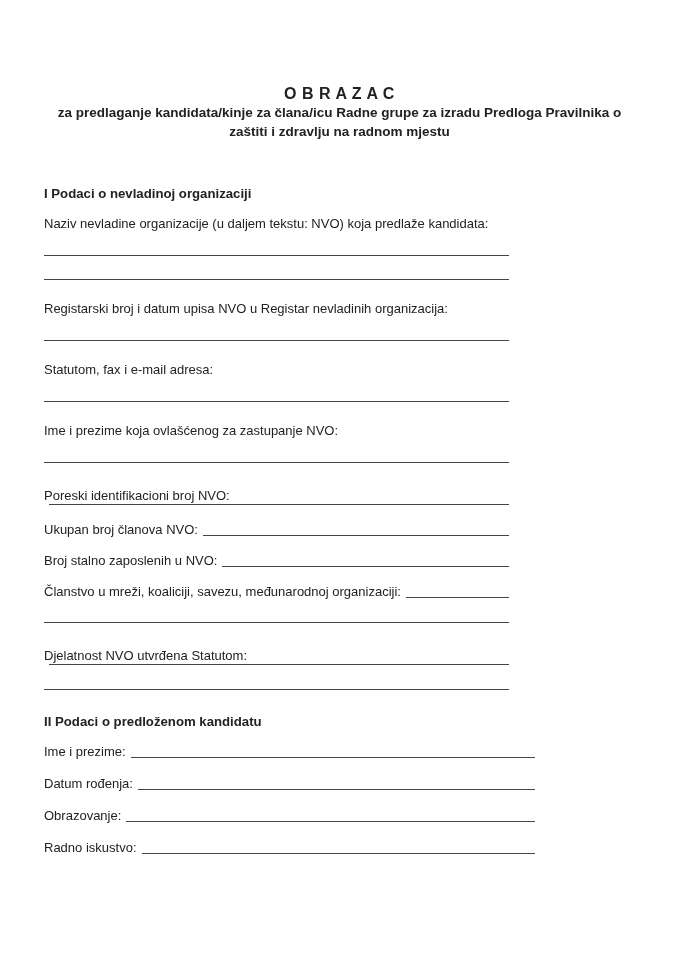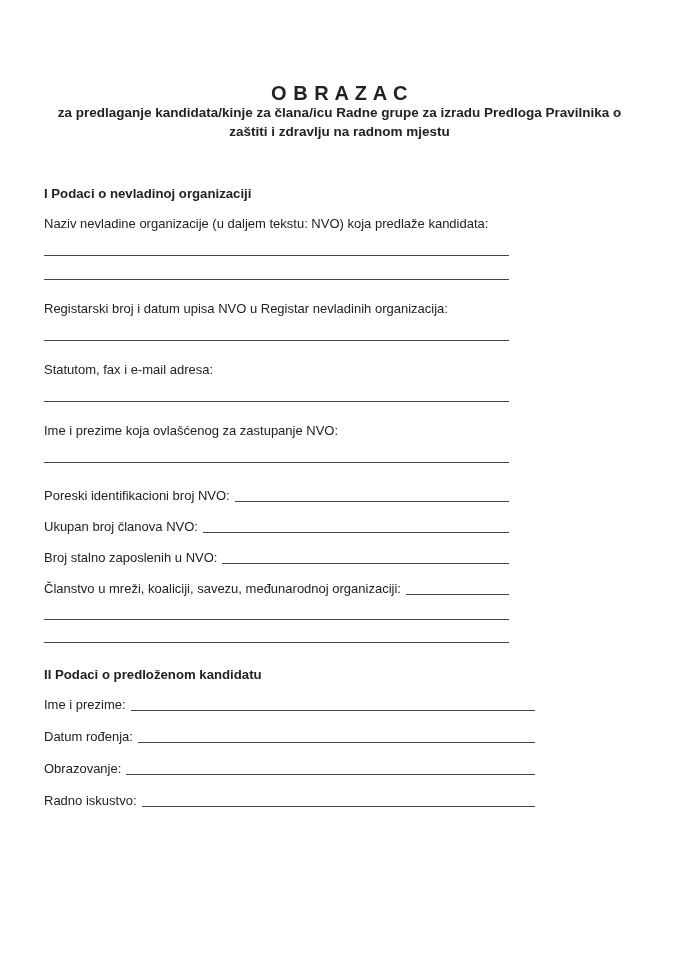--- a/index.html
+++ b/index.html
@@ -14,21 +14,21 @@
     width: 679px; height: 960px;
     background: var(--paper, #fff);
     overflow: hidden;
   }
   .doc-header {
     padding-top: 84px;
     text-align: center;
     font-weight: bold;
   }
   .doc-title {
-    font-size: 20px;
+    font-size: 16px;
     line-height: 19px;
     letter-spacing: 0.5px;
   }
   .doc-subtitle { margin: 1px auto 0; width: 600px; }
   .subtitle-line {
     font-size: 13.5px;
     line-height: 18.5px;
   }
   #form-body {
     margin-left: 44px;
@@ -45,21 +45,21 @@
   .label { line-height: 16px; }
   p.block-label { margin-top: 21px; }
   .rule {
     height: 0;
     border-bottom: 1.2px solid var(--line, #454545);
     margin-top: 23px;
   }
   .rule.cont { margin-top: 22px; }
   .row { display: flex; margin-top: 15px; }
   .sec-1 .row { margin-top: 16px; margin-right: -26px; }
-  .rule + .row { margin-top: 25px; }
+  .rule + .row { margin-top: 25px; flex-direction: column; }
   .row .label { white-space: nowrap; }
   .row .fill {
     flex: 1;
     margin-left: 5px;
     margin-bottom: 2px;
     border-bottom: 1.2px solid var(--line, #454545);
   }
   .sec .sec-heading + .block-label,
   .sec .sec-heading + .row { margin-top: 14px; }
 </style>
@@ -96,20 +96,24 @@
         </div>
         <div class="row">
           <span class="label">Broj stalno zaposlenih u NVO:</span>
           <span class="fill"></span>
         </div>
         <div class="row">
           <span class="label">Članstvo u mreži, koaliciji, savezu, međunarodnoj organizaciji:</span>
           <span class="fill"></span>
         </div>
         <div class="rule cont"></div>
+        <div class="row">
+          <span class="label">Djelatnost NVO utvrđena Statutom:</span>
+          <span class="fill"></span>
+        </div>
         <div class="rule cont"></div>
       </section>
       <section class="sec sec-1">
         <h2 class="sec-heading">II Podaci o predloženom kandidatu</h2>
         <div class="row">
           <span class="label">Ime i prezime:</span>
           <span class="fill"></span>
         </div>
         <div class="row">
           <span class="label">Datum rođenja:</span>

